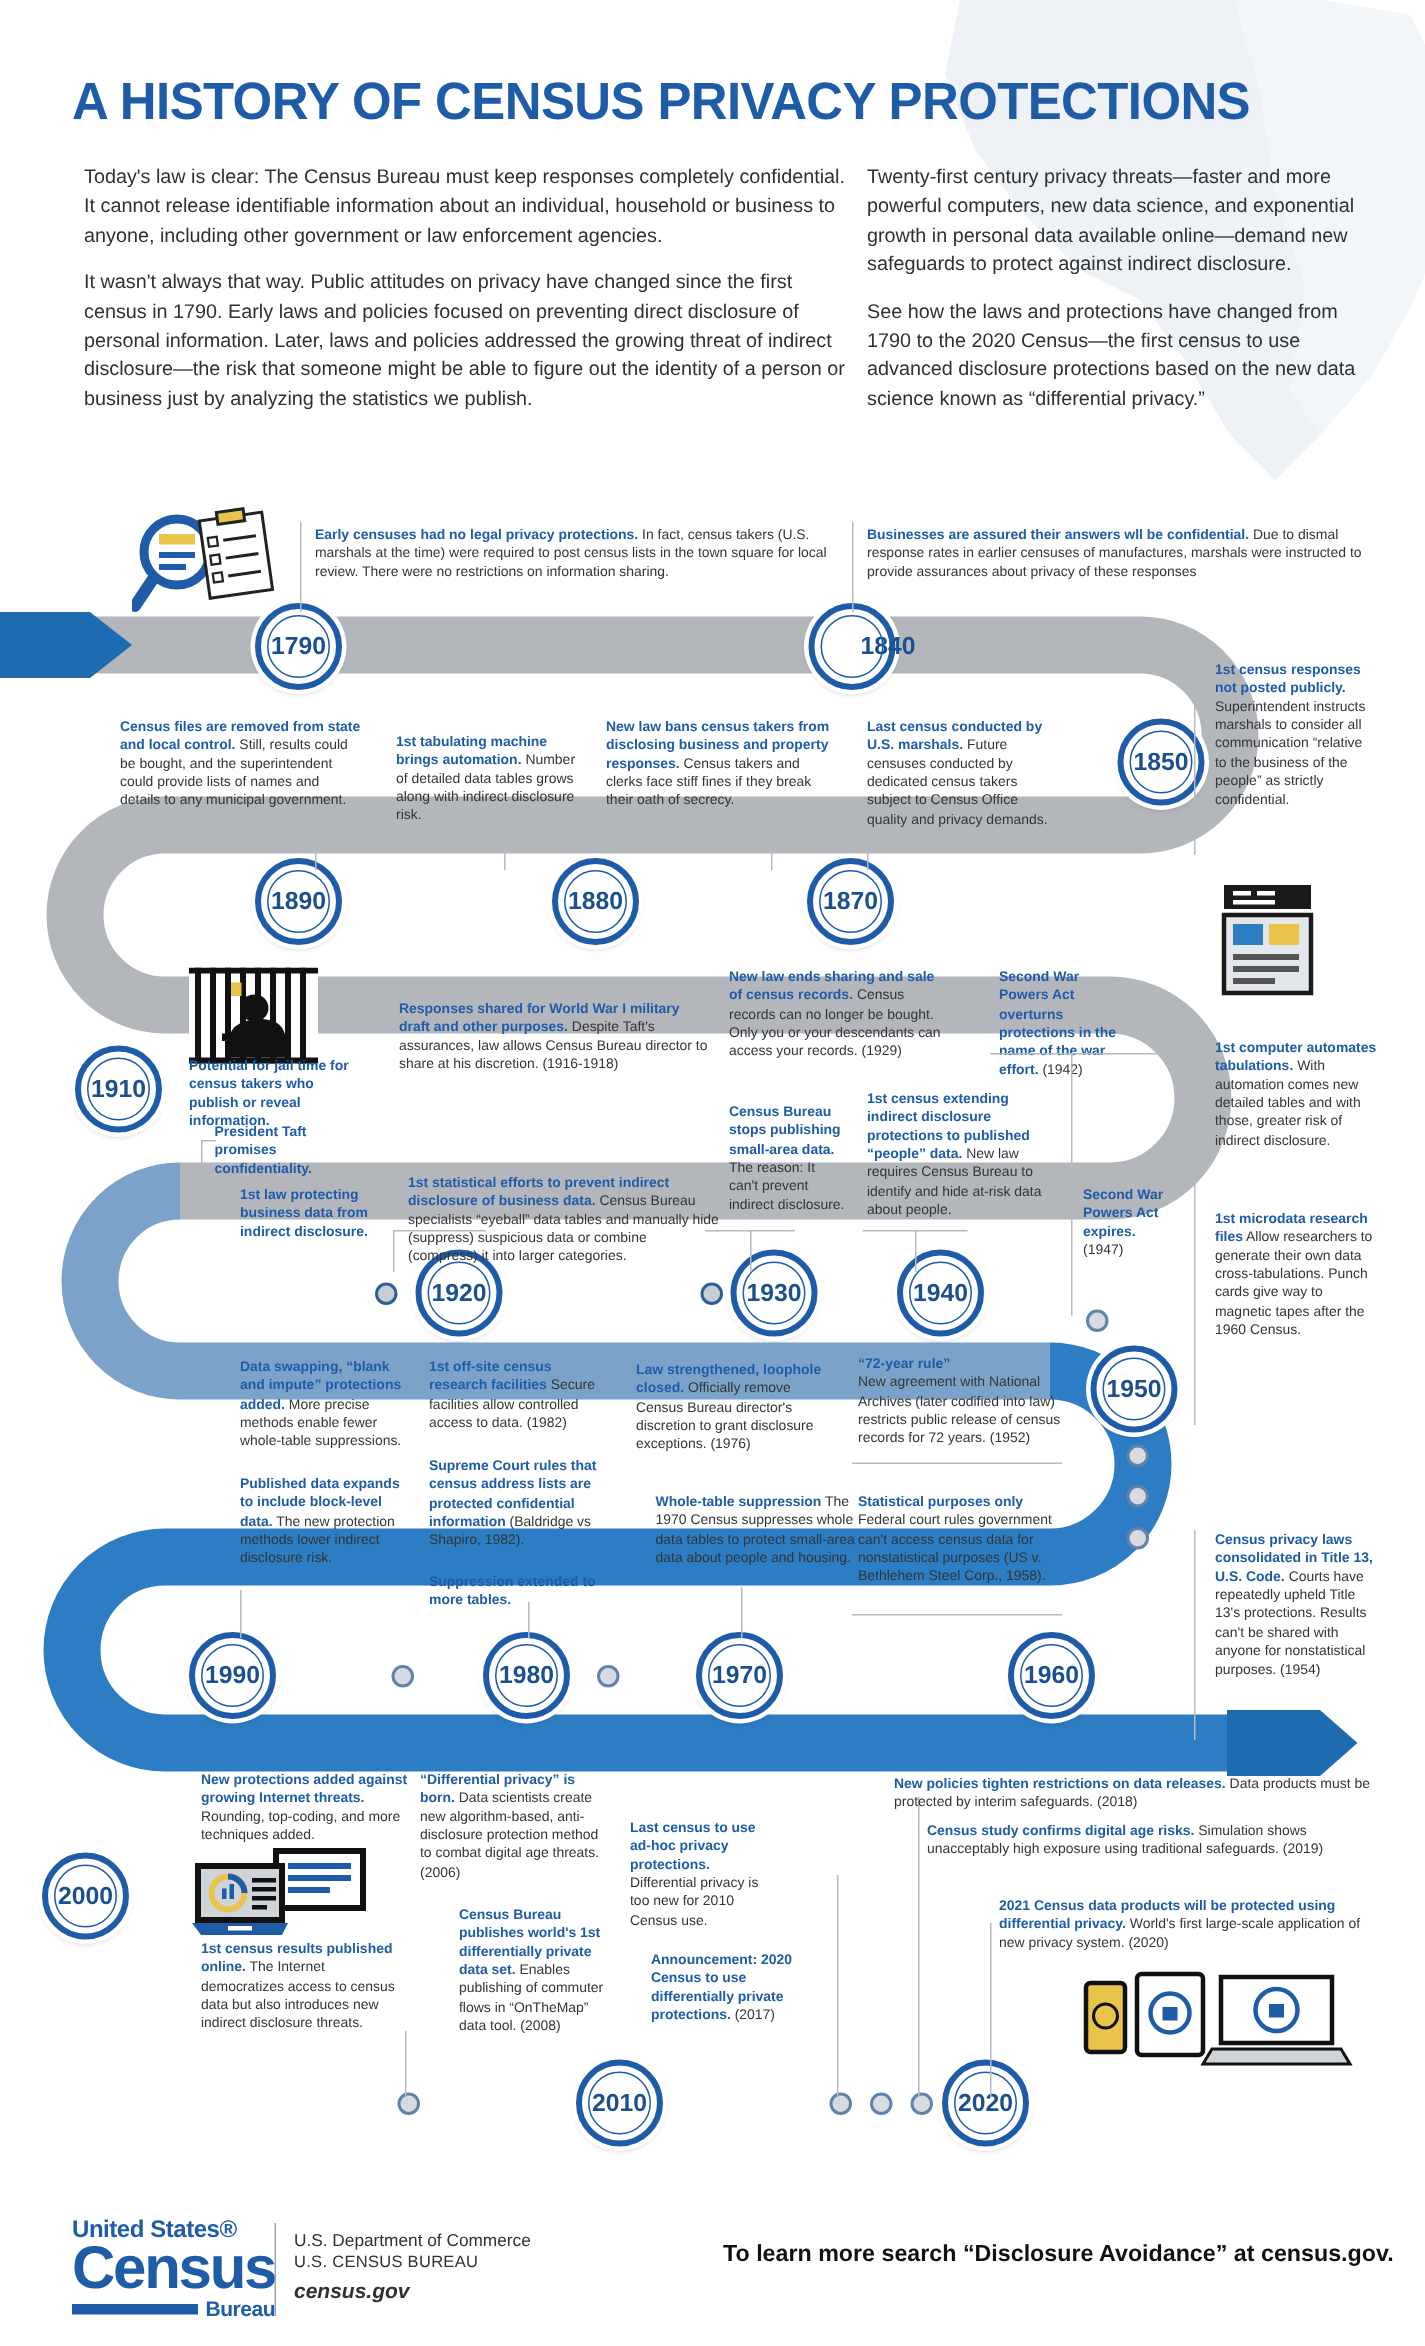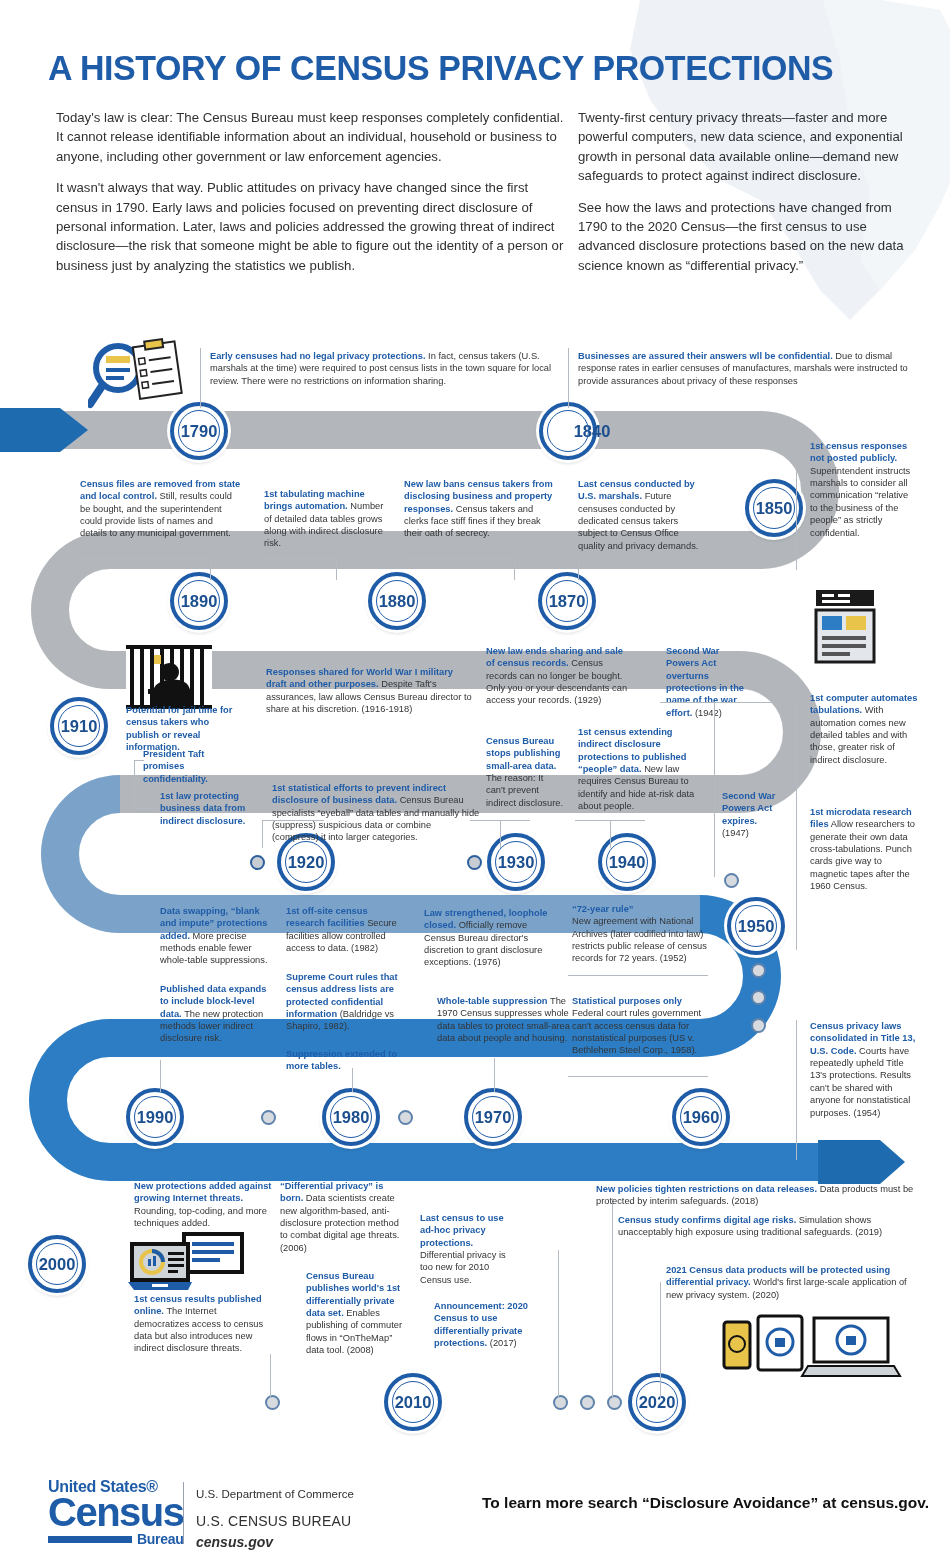--- a/index.html
+++ b/index.html
@@ -64,21 +64,21 @@
   .leader-v { position:absolute; border-left: 1px solid #b3bac2; }
   .logo-wrap { position:absolute; left:48px; top:1478px; }
   .logo-us { font-size: 16px; font-weight: bold; color:#1f5ca8; letter-spacing:-0.3px; }
   .logo-census { font-size: 40px; font-weight: bold; color:#1f5ca8; letter-spacing:-1.5px; line-height:0.9; margin-top:-2px;}
   .logo-bureau-row { display:flex; align-items:center; gap:5px; margin-top:1px;}
   .logo-bar { width:84px; height:7px; background:#1f5ca8; }
   .logo-bureau { font-size:14px; font-weight:bold; color:#1f5ca8; letter-spacing:-0.3px;}
   .divider-v { position:absolute; left:183px; top:1482px; width:1px; height:62px; background:#9aa3ad; }
   .dept { position:absolute; left:196px; top:1488px; }
   .dept .l1 { font-size:11.5px; color:#2f3032; }
-  .dept .l2 { font-size:14px; color:#2f3032; letter-spacing:0.2px; margin-top:13px;}
+  .dept .l2 { font-size:11px; color:#2f3032; letter-spacing:0.2px; margin-top:2px;}
   .dept .l3 { font-size:14px; color:#2f3032; font-style:italic; font-weight:bold; margin-top:5px;}
   .learn-more { position:absolute; left:482px; top:1494px; font-size:15.5px; font-weight:bold; color:#111; }
 
   .icon-box { position:absolute; }
 </style>
 </head>
 <body>
 
 <div class="page">
 

